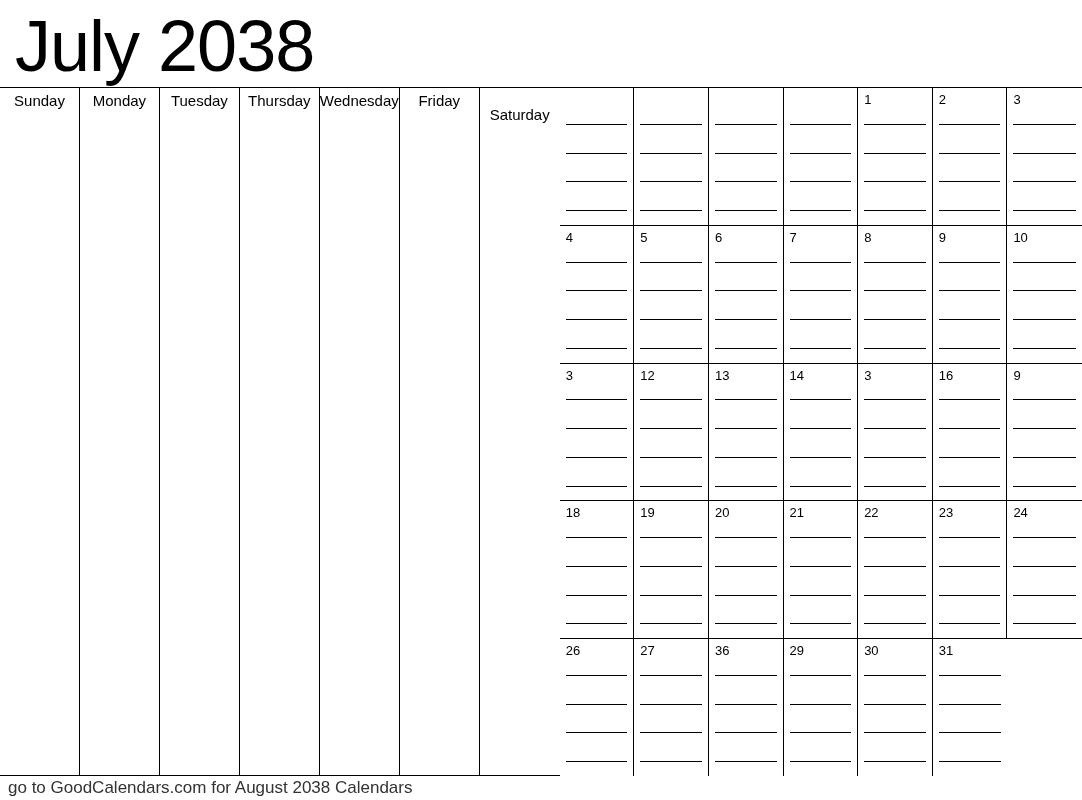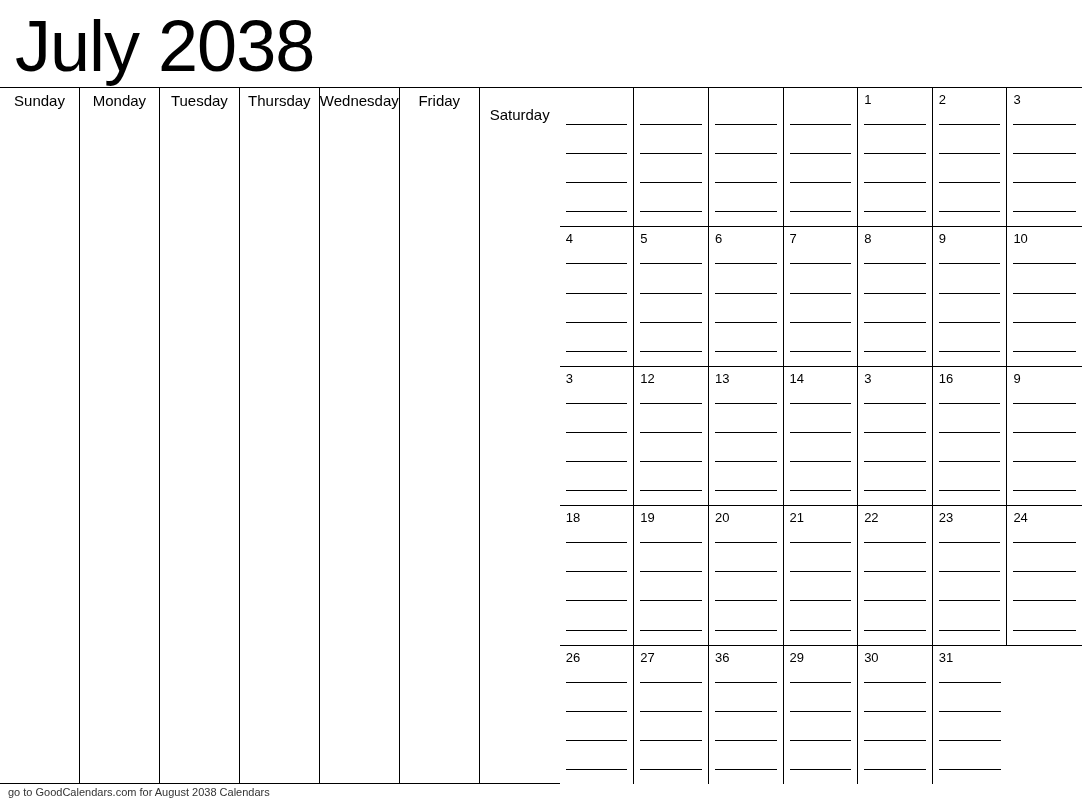--- a/index.html
+++ b/index.html
@@ -109,21 +109,21 @@
       border-bottom: 1px solid #000;
       height: 0;
       margin-bottom: 8px;
     }
 
     .write-line:last-child {
       margin-bottom: 0;
     }
 
     .footer {
-      font-size: 11px;
+      font-size: 17px;
       color: #333;
       padding: 2px 8px;
       text-align: left;
     }
   </style>
 </head>
 <body>
 
 <div class="calendar-container">
   <div class="calendar-title">July 2038</div>

